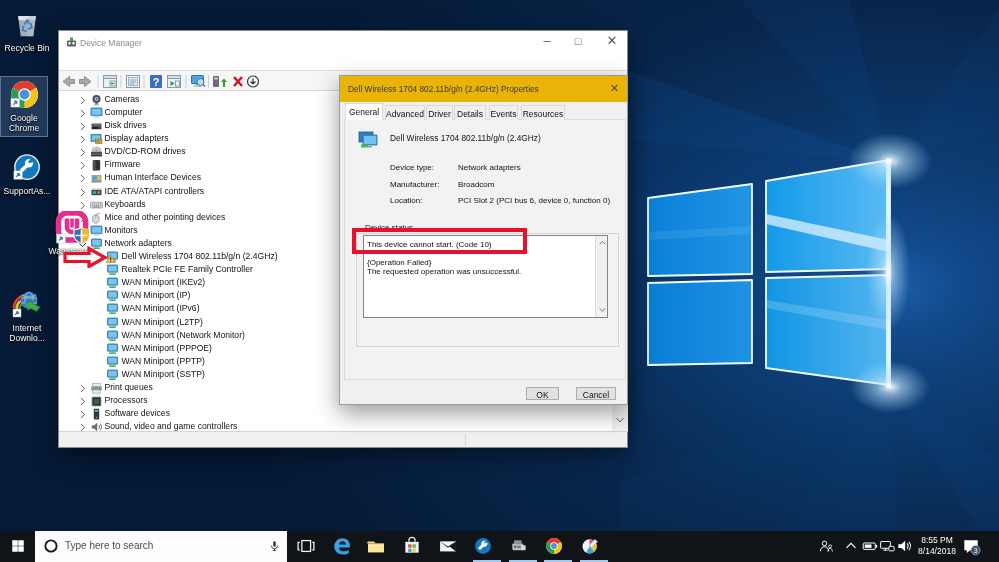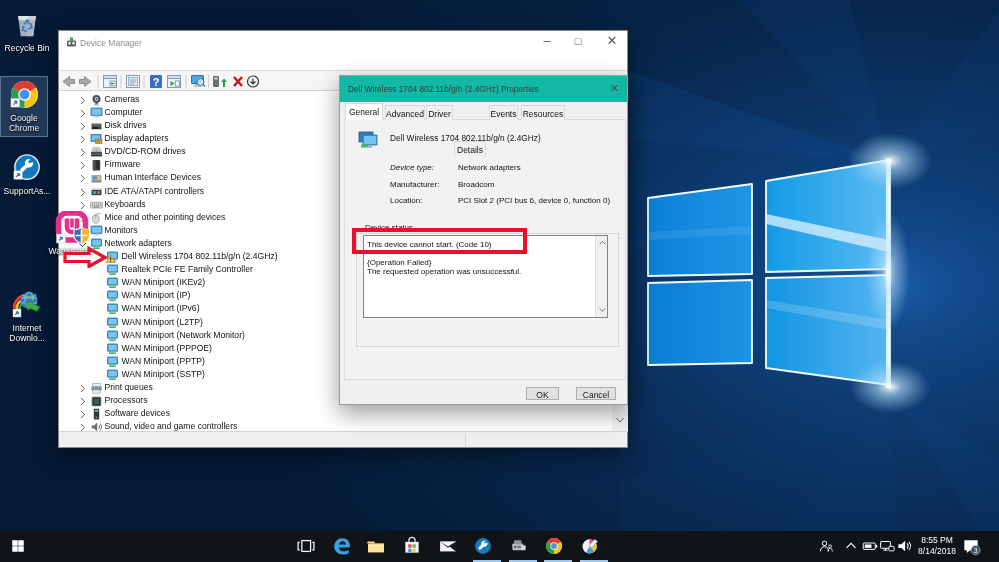--- a/index.html
+++ b/index.html
@@ -20,21 +20,21 @@
 #dm-menu span { position:absolute; top:4px; }
 #dm-toolbar { position:absolute; left:0; top:39px; width:100%; height:21px; background:#f6f6f6; border-top:1px solid #ddd; border-bottom:1px solid #d5d5d5; }
 #dm-tree { position:absolute; left:0; top:60px; width:100%; height:341px; background:#fff; overflow:hidden; }
 #dm-status { position:absolute; left:0; bottom:0; width:100%; height:16px; background:#f0f0f0; border-top:1px solid #d5d5d5; }
 .trow { position:absolute; height:13px; font-size:8.6px; color:#111; white-space:nowrap; }
 .trow .lbl { position:absolute; top:0px; }
 .chev { position:absolute; top:1px; color:#636363; font-size:10px; }
 .ticon { position:absolute; top:0; }
 
 #dlg { position:absolute; left:339px; top:75px; width:289px; height:330px; background:#f0f0f0; border:1px solid #9b9b9b; box-shadow:0 8px 22px rgba(0,0,0,.4); font-size:8.5px; }
-#dlg-title { position:absolute; left:0; top:0; width:100%; height:26px; background:#14b8a6; }
+#dlg-title { position:absolute; left:0; top:0; width:100%; height:26px; background:#eab308; }
 #dlg-title .ttext { position:absolute; left:8px; top:8px; font-size:8.3px; color:#3b3b3b; }
 #dlg-title .x { position:absolute; right:8px; top:6px; font-size:11px; color:#4a4a4a; }
 .tab { position:absolute; top:29px; height:15px; background:#f0f0f0; border:1px solid #d9d9d9; border-bottom:none; font-size:8.5px; text-align:center; padding-top:3px; color:#111; z-index:2; }
 .tab.active { top:27px; height:17px; background:#fff; z-index:3; }
 #tabpage { position:absolute; left:4px; top:43px; width:282px; height:261px; background:#f2f2f2; border:1px solid #dcdcdc; }
 .dl { position:absolute; color:#111; font-size:8px; }
 #grpbox { position:absolute; left:11px; top:113px; width:263px; height:114px; border:1px solid #d5d5d5; }
 #statusbox { position:absolute; left:18px; top:115px; width:245px; height:83px; background:#fff; border:1px solid #848484; }
 .btn { position:absolute; top:311px; height:13px; background:#e1e1e1; border:1px solid #adadad; font-size:8.5px; text-align:center; padding-top:2px; color:#111; }
 
@@ -545,34 +545,34 @@
   </div>
 
   <div id="dlg">
     <div id="dlg-title">
       <span class="ttext">Dell Wireless 1704 802.11b/g/n (2.4GHz) Properties</span>
       <span class="x">✕</span>
     </div>
     <div class="tab active" style="left:5px; width:38px;">General</div>
     <div class="tab" style="left:45px; width:40px;">Advanced</div>
     <div class="tab" style="left:86px; width:27px;">Driver</div>
-    <div class="tab" style="left:114px; width:32px;margin-top:36px;">Details</div>
+    <div class="tab" style="left:114px; width:32px;">Details</div>
     <div class="tab" style="left:149px; width:29px;">Events</div>
     <div class="tab" style="left:181px; width:44px;">Resources</div>
     <div id="tabpage">
 
       <svg class="abs" style="left:13px;top:11px" width="22" height="20" viewBox="0 0 22 20">
         <rect x="1" y="1" width="14" height="10" fill="#2d7fc4" stroke="#1d5a8c" stroke-width="0.8"></rect>
         <rect x="5" y="4" width="14" height="10" fill="#4aa0e0" stroke="#2d6f9e" stroke-width="0.8"></rect>
         <rect x="6" y="5" width="12" height="8" fill="#74c0ee"></rect>
         <rect x="3" y="13.5" width="7" height="3" fill="#3fba54"></rect>
         <rect x="9" y="15" width="5" height="1.6" fill="#9aa5ad"></rect>
       </svg>
       <span class="dl" style="left:45px; top:12.5px; font-size:8.3px;">Dell Wireless 1704 802.11b/g/n (2.4GHz)</span>
-      <span class="dl" style="left:45px; top:43px;font-style:italic;">Device type:</span>
+      <span class="dl" style="left:45px; top:43px;">Device type:</span>
       <span class="dl" style="left:113px; top:43px;">Network adapters</span>
       <span class="dl" style="left:45px; top:60px;">Manufacturer:</span>
       <span class="dl" style="left:113px; top:60px;">Broadcom</span>
       <span class="dl" style="left:45px; top:76px;">Location:</span>
       <span class="dl" style="left:113px; top:76px;">PCI Slot 2 (PCI bus 6, device 0, function 0)</span>
       <div id="grpbox"></div>
       <span class="dl" style="left:18px; top:103px; background:#f2f2f2; padding:0 2px;">Device status</span>
       <div id="statusbox">
         <span class="dl" style="left:3px; top:3.5px;">This device cannot start. (Code 10)</span>
         <span class="dl" style="left:3px; top:22px;">{Operation Failed}</span>
@@ -600,20 +600,32 @@
 
     <svg class="abs" style="left:12px;top:9px" width="12" height="12" viewBox="0 0 24 24">
       <g fill="#ffffff">
         <rect x="0.5" y="0.5" width="11" height="11"></rect>
         <rect x="12.5" y="0.5" width="11" height="11"></rect>
         <rect x="0.5" y="12.5" width="11" height="11"></rect>
         <rect x="12.5" y="12.5" width="11" height="11"></rect>
       </g>
     </svg>
 
+    <div id="searchbox">
+      <svg class="abs" style="left:9px;top:8px" width="14" height="14" viewBox="0 0 14 14">
+        <circle cx="7" cy="7" r="5.6" fill="none" stroke="#1a1a1a" stroke-width="1.9"></circle>
+      </svg>
+      <span class="stext">Type here to search</span>
+      <svg class="abs" style="left:234px;top:8px" width="11" height="14" viewBox="0 0 16 17">
+        <rect x="6.2" y="1.5" width="3.6" height="8" rx="1.8" fill="#333"></rect>
+        <path d="M3.5 8 a4.5 4.5 0 0 0 9 0" fill="none" stroke="#333" stroke-width="1.3"></path>
+        <line x1="8" y1="12.5" x2="8" y2="15" stroke="#333" stroke-width="1.3"></line>
+        <line x1="5.5" y1="15" x2="10.5" y2="15" stroke="#333" stroke-width="1.3"></line>
+      </svg>
+    </div>
 
     <svg class="tbicon" style="left:296px" viewBox="0 0 24 24">
       <g fill="none" stroke="#f5f5f5" stroke-width="1.5">
         <rect x="7" y="5.5" width="10.5" height="13"></rect>
         <path d="M4.5 7.5 h-2 v9 h2 M19.5 7.5 h2 v9 h-2"></path>
       </g>
     </svg>
 
     <svg class="tbicon" style="left:332px" viewBox="0 0 24 24">
       <path d="M2.6 12.6 C3 6.6 7.2 2.6 12.5 2.6 c5.6 0 8.9 3.8 8.9 8.7 l0 2.4 -13 0 c0.2 3 2.5 4.7 5.8 4.7 2 0 4.2 -0.6 5.8 -1.7 l0 3.9 c-1.7 1 -4 1.6 -6.3 1.6 -6.5 0 -11 -3.9 -11 -9.6 z M8.4 10.2 l8.3 0 c0 -2.4 -1.5 -3.9 -3.9 -3.9 -2.3 0 -4 1.5 -4.4 3.9 z" fill="#35a3e8"></path>

